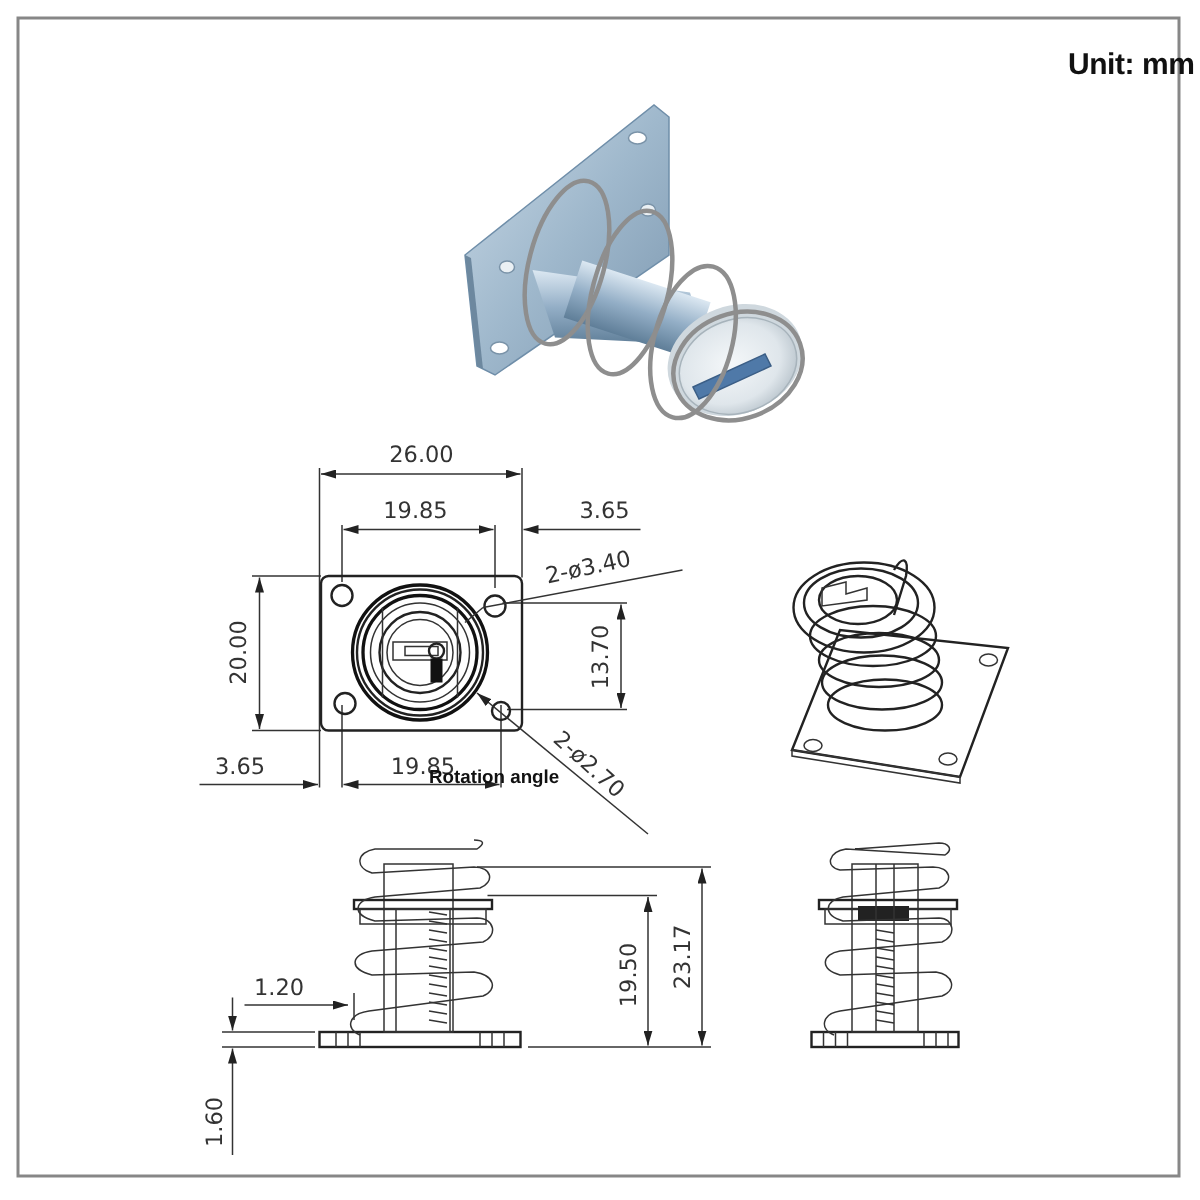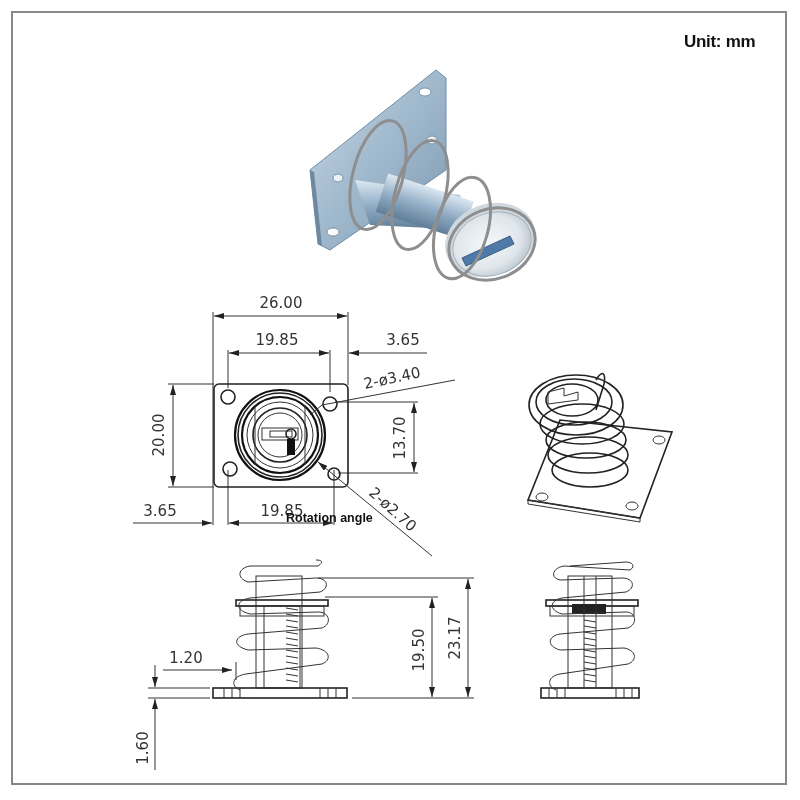--- a/index.html
+++ b/index.html
@@ -1,18 +1,18 @@
 <!DOCTYPE html>
 <html><head>
 <meta charset="utf-8">
 <style>
   html,body{margin:0;padding:0;background:#fff;}
   body{width:800px;height:800px;position:relative;overflow:hidden;font-family:"DejaVu Sans",sans-serif;}
   .frame{position:absolute;left:11px;top:11px;width:776px;height:774px;border:2px solid #878787;box-sizing:border-box;}
-  .unit{position:absolute;left:684px;top:32px;font-family:"Liberation Sans",sans-serif;font-size:17px;font-weight:bold;color:#111;letter-spacing:-0.3px;}
+  .unit{position:absolute;left:712px;top:32px;font-family:"Liberation Sans",sans-serif;font-size:20px;font-weight:bold;color:#111;letter-spacing:-0.3px;}
   svg{position:absolute;left:0;top:0;}
   .dim{font-family:"DejaVu Sans",sans-serif;font-size:15px;fill:#333;}
   .rot{font-family:"Liberation Sans",sans-serif;font-size:12.5px;font-weight:bold;fill:#111;}
   .ln{stroke:#333;stroke-width:1;fill:none;}
   .lnb{stroke:#222;stroke-width:1.6;fill:none;}
   .thick{stroke:#111;stroke-width:2.2;fill:none;}
 </style>
 </head>
 <body>
 

